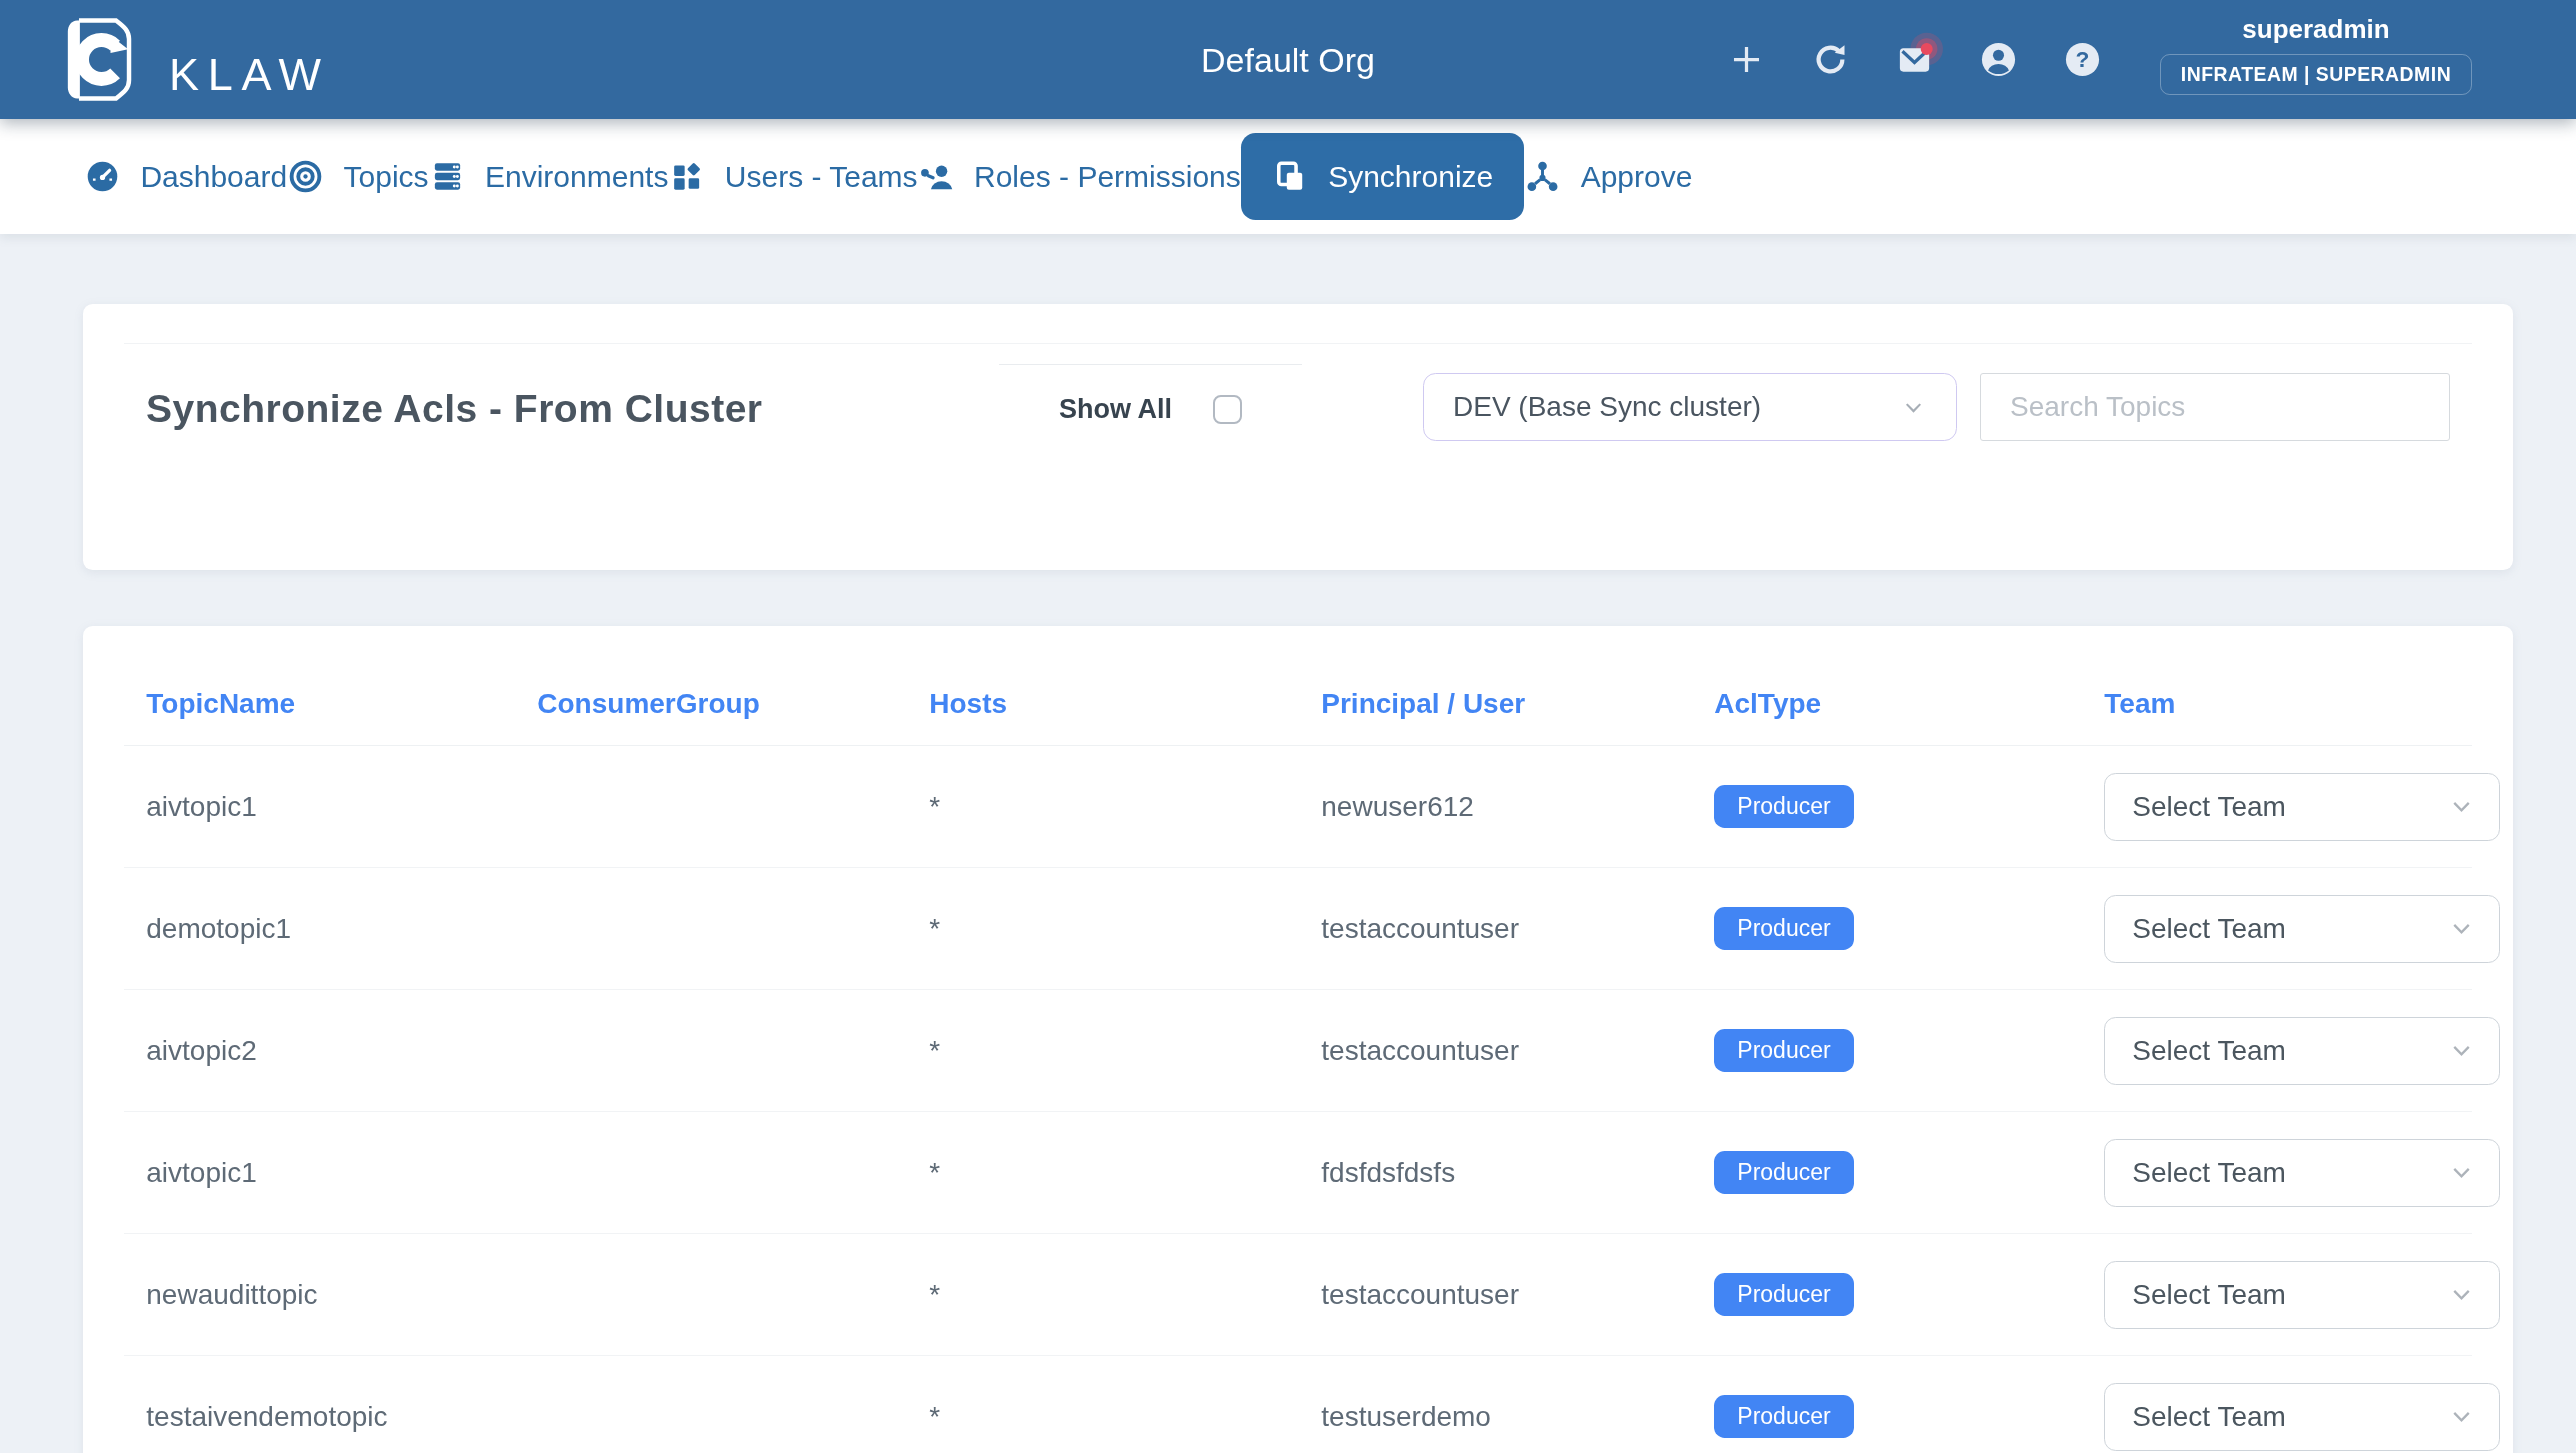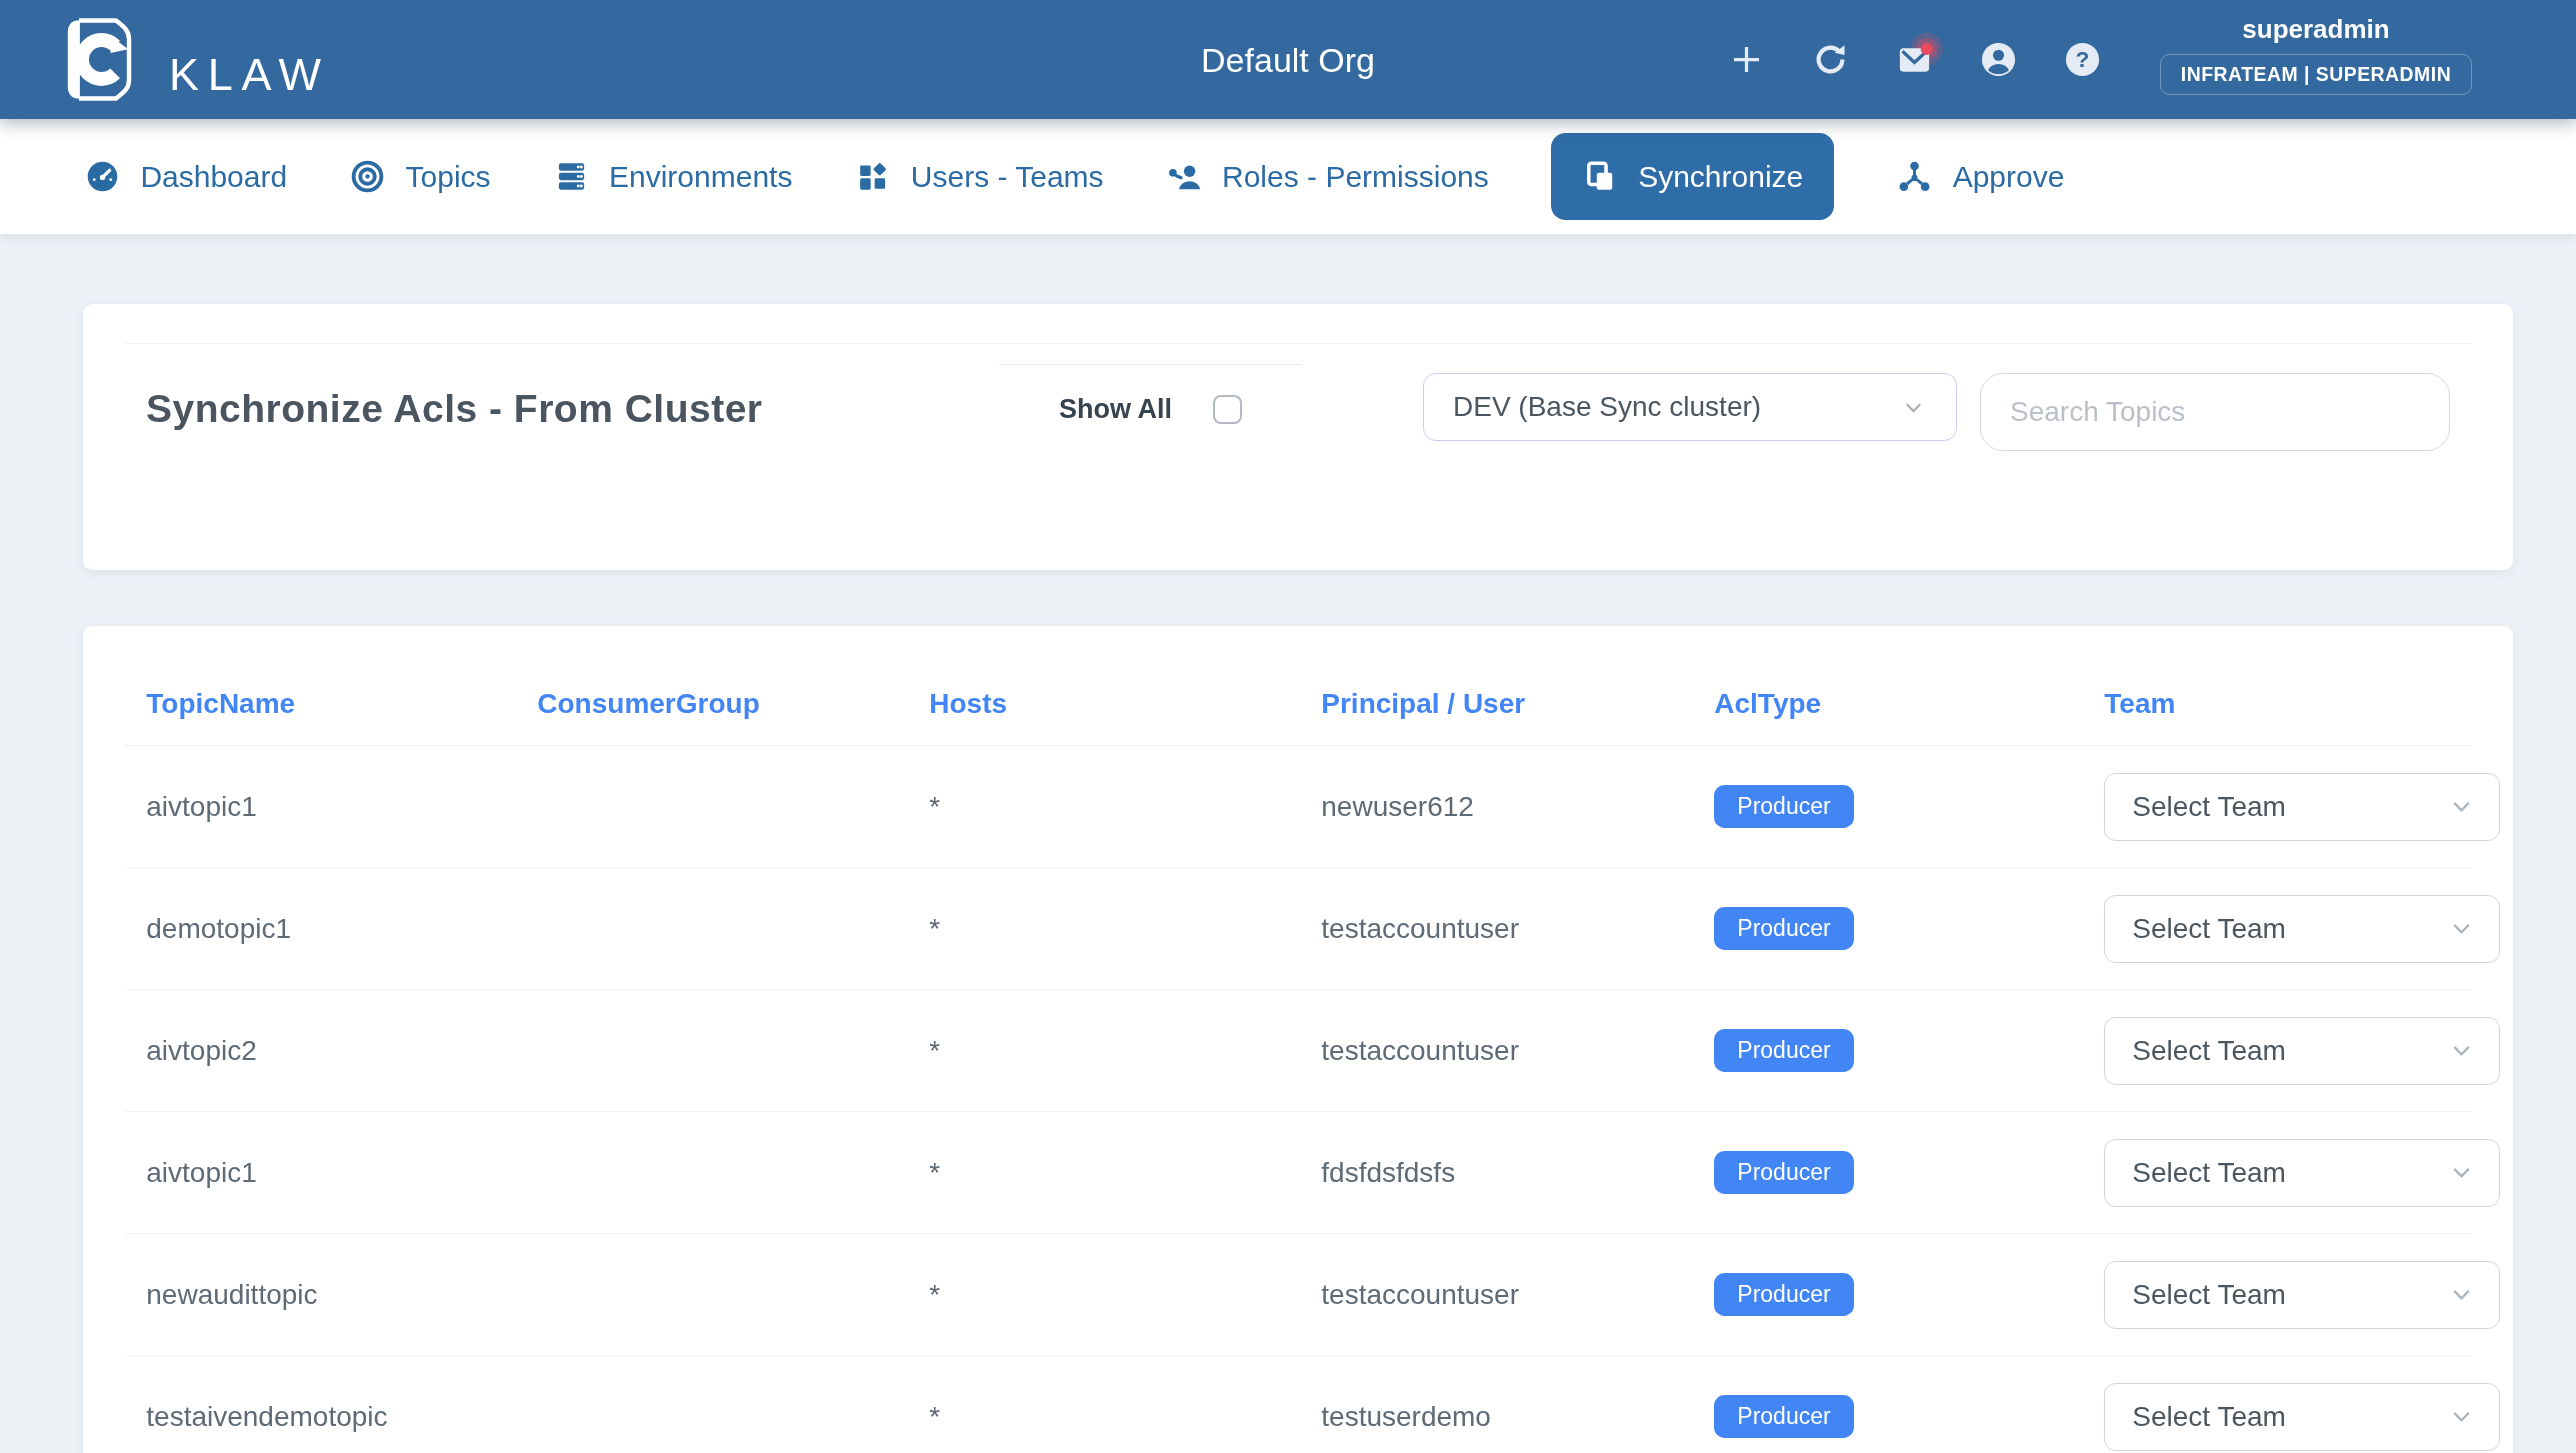--- a/index.html
+++ b/index.html
@@ -36,21 +36,21 @@
     display:inline-block; margin-top:9.7px; padding:7.8px 19.4px;
     border:1.9px solid rgba(255,255,255,0.30); border-radius:9.7px;
     font-size:19.4px; font-weight:bold; letter-spacing:0.5px; white-space:nowrap;
   }
 
   
   .app-nav {
     position:absolute; top:119px; left:0; width:2576px; height:115px;
     background:#fff; z-index:20;
     box-shadow:0 3.9px 9.7px rgba(110,125,140,0.14);
-    display:flex; align-items:center; gap:62px; padding-left:84px;
+    display:flex; align-items:center; padding-left:84px;
   }
   .nav-item {
     display:flex; align-items:center; gap:19.4px;
     color:#2B6BA4; font-size:30px; background:none; border:none; cursor:pointer;
     font-family:"Liberation Sans", sans-serif; white-space:nowrap;
   }
   .nav-item svg { width:37px; height:37px; }
   .nav-item.active {
     background:#2E6DA7; color:#fff; border-radius:14.6px;
     height:87px; padding:0 31px;
@@ -79,22 +79,22 @@
     appearance:none; -webkit-appearance:none; width:29px; height:29px;
     border:2.4px solid #B2B9C2; border-radius:7.8px; background:#fff; cursor:pointer;
   }
   .select-box {
     position:absolute; top:69px; height:68px; background:#fff; cursor:pointer;
     display:flex; align-items:center; font-size:28px; color:#4A5560;
   }
   .cluster-select { left:1319px; width:534px; border:1.9px solid #CFC9F1; border-radius:12.6px; padding:0 29px;margin-left:21px; }
   .select-box .chev { margin-left:auto; width:27px; height:27px; color:#A7AEB6; }
   .search-input {
-    position:absolute; left:1897px; top:69px; width:470px; height:78px;
-    border:1.9px solid #D6DADE; border-radius:23px; padding:0 29px;
+    position:absolute; left:1897px; top:69px; width:470px; height:68px;
+    border:1.9px solid #D6DADE; border-radius:3px; padding:0 29px;
     font-size:28px; color:#4A5560; font-family:"Liberation Sans", sans-serif; outline:none; background:#fff;
   }
   .search-input::placeholder { color:#BAC0C7; }
 
   
   .tgrid { display:grid; grid-template-columns:391px 392px 392px 393px 390px 1fr; align-items:center; }
   .table-head {
     margin:0 41px; padding:62px 0 25px 22.3px; border-bottom:1.9px solid #EEF1F3;
   }
   .table-head .th { font-size:28px; font-weight:bold; color:#4285F4; }

